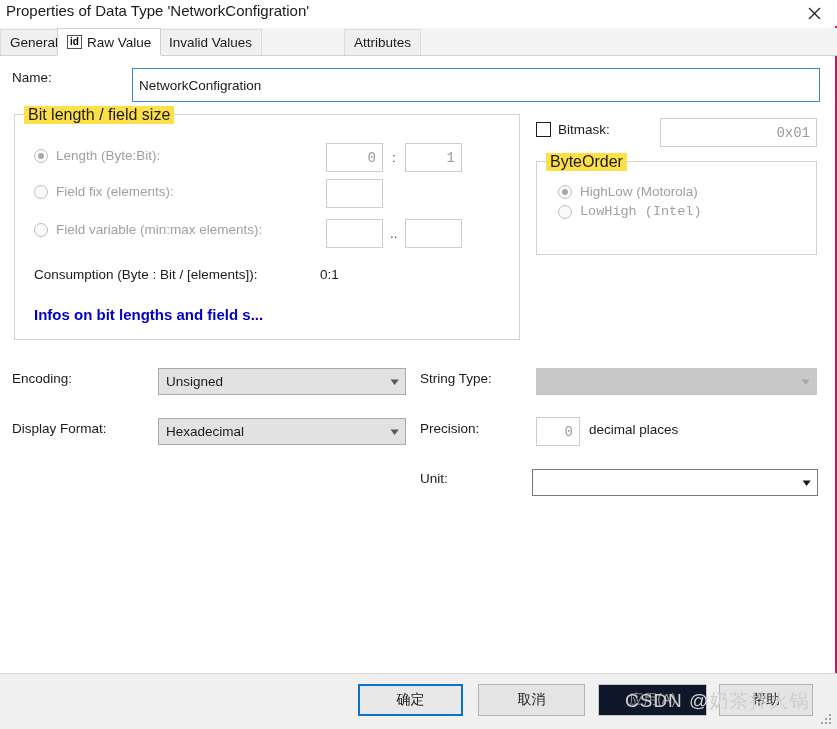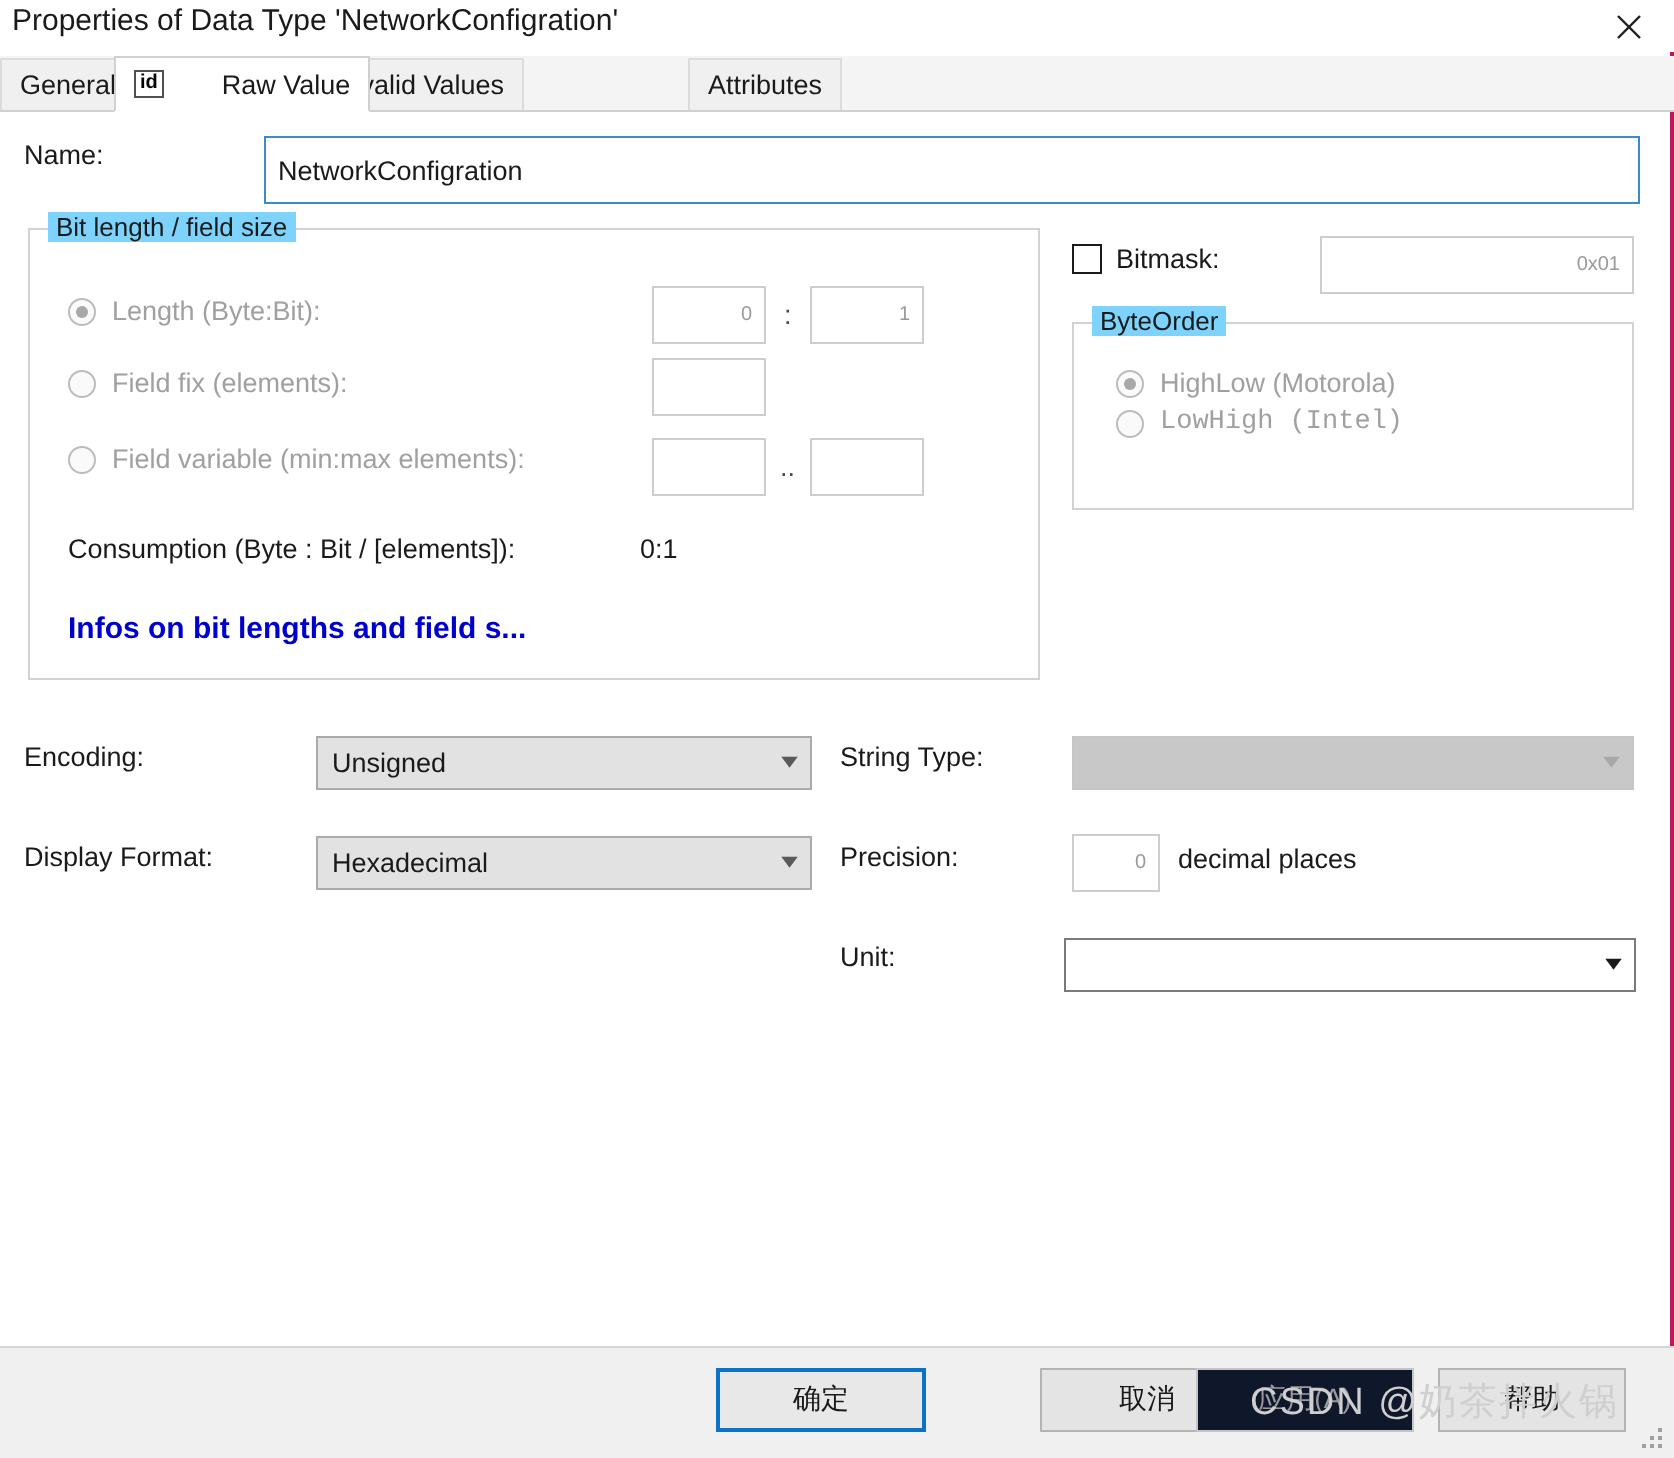--- a/index.html
+++ b/index.html
@@ -77,21 +77,20 @@
     white-space: nowrap;
     cursor: default;
   }
   .tab.active {
     background: #ffffff;
     border: 1px solid #d0d0d0;
     border-bottom: 1px solid #ffffff;
     top: 0px;
     height: 28px;
     z-index: 3;
-    gap: 24px;
   }
   .tab .idbox {
     display: inline-block;
     border: 1px solid #505050;
     font-size: 10px;
     line-height: 11px;
     font-weight: bold;
     padding: 0px 2px 1px 2px;
     margin-right: 5px;
     color: #000;
@@ -124,23 +123,23 @@
   .group {
     position: absolute;
     box-sizing: border-box;
     border: 1px solid #d2d2d2;
     background: transparent;
   }
   .group-title {
     position: absolute;
     top: -9px;
     left: 9px;
-    background: #7dd3fc;
+    background: #fde047;
     padding: 0 4px;
-    font-size: 13px;
+    font-size: 16px;
     color: #1a1a1a;
     white-space: nowrap;
   }
   #group-bitlength {
     left: 14px; top: 114px;
     width: 506px; height: 226px;
   }
   #group-byteorder {
     left: 536px; top: 161px;
     width: 281px; height: 94px;
@@ -176,22 +175,22 @@
     font-size: 13.5px;
     color: #a0a0a0;
   }
 
   
   .tbox {
     position: absolute;
     box-sizing: border-box;
     border: 1px solid #cdcdcd;
     background: #ffffff;
-    font-family: Liberation Sans, sans-serif;
-    font-size: 10px;
+    font-family: Liberation Mono, monospace;
+    font-size: 14px;
     color: #9a9a9a;
     text-align: right;
     padding: 0 6px;
     outline: none;
   }
   .sep {
     position: absolute;
     font-size: 13.5px;
     color: #4a4a4a;
   }
@@ -427,21 +426,21 @@
   <div class="label" style="left:420px; top:471px;">Unit:</div>
   <div class="combo white" style="left:532px; top:469px; width:286px; height:27px;">
     <span></span>
     <span class="chev">▾</span>
   </div>
 
   <div class="footer">
     <div class="btn default" style="left:358px; width:105px;">
       <span>确定</span>
     </div>
-    <div class="btn" style="left:478px; width:107px;margin-left:42px;">
+    <div class="btn" style="left:478px; width:107px;">
       <span>取消</span>
     </div>
     <div class="btn disabled" style="left:598px; width:109px;">
       <span>应用(A)</span>
     </div>
     <div class="btn" style="left:719px; width:94px;">
       <span>帮助</span>
     </div>
     <div class="grip">
       <i style="left:8px; top:0px;"></i>

